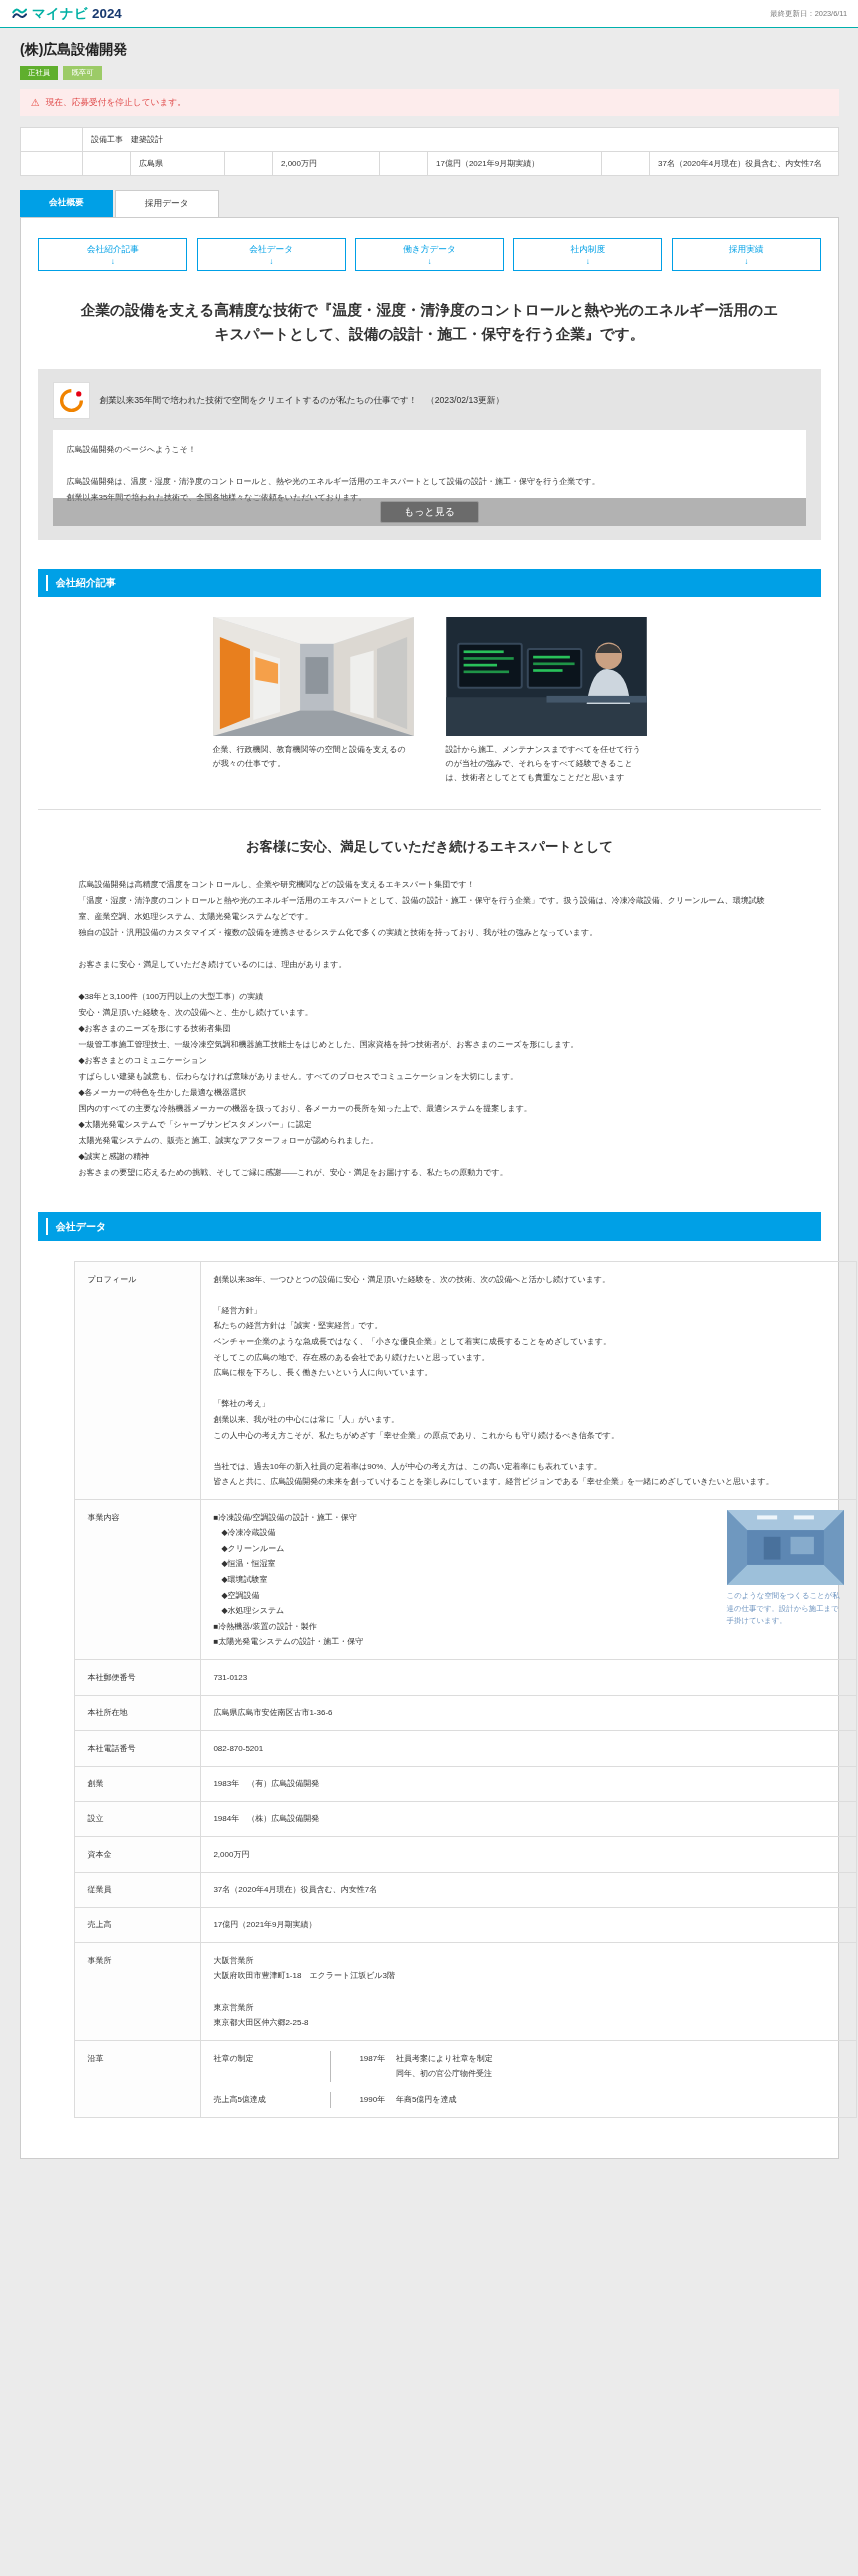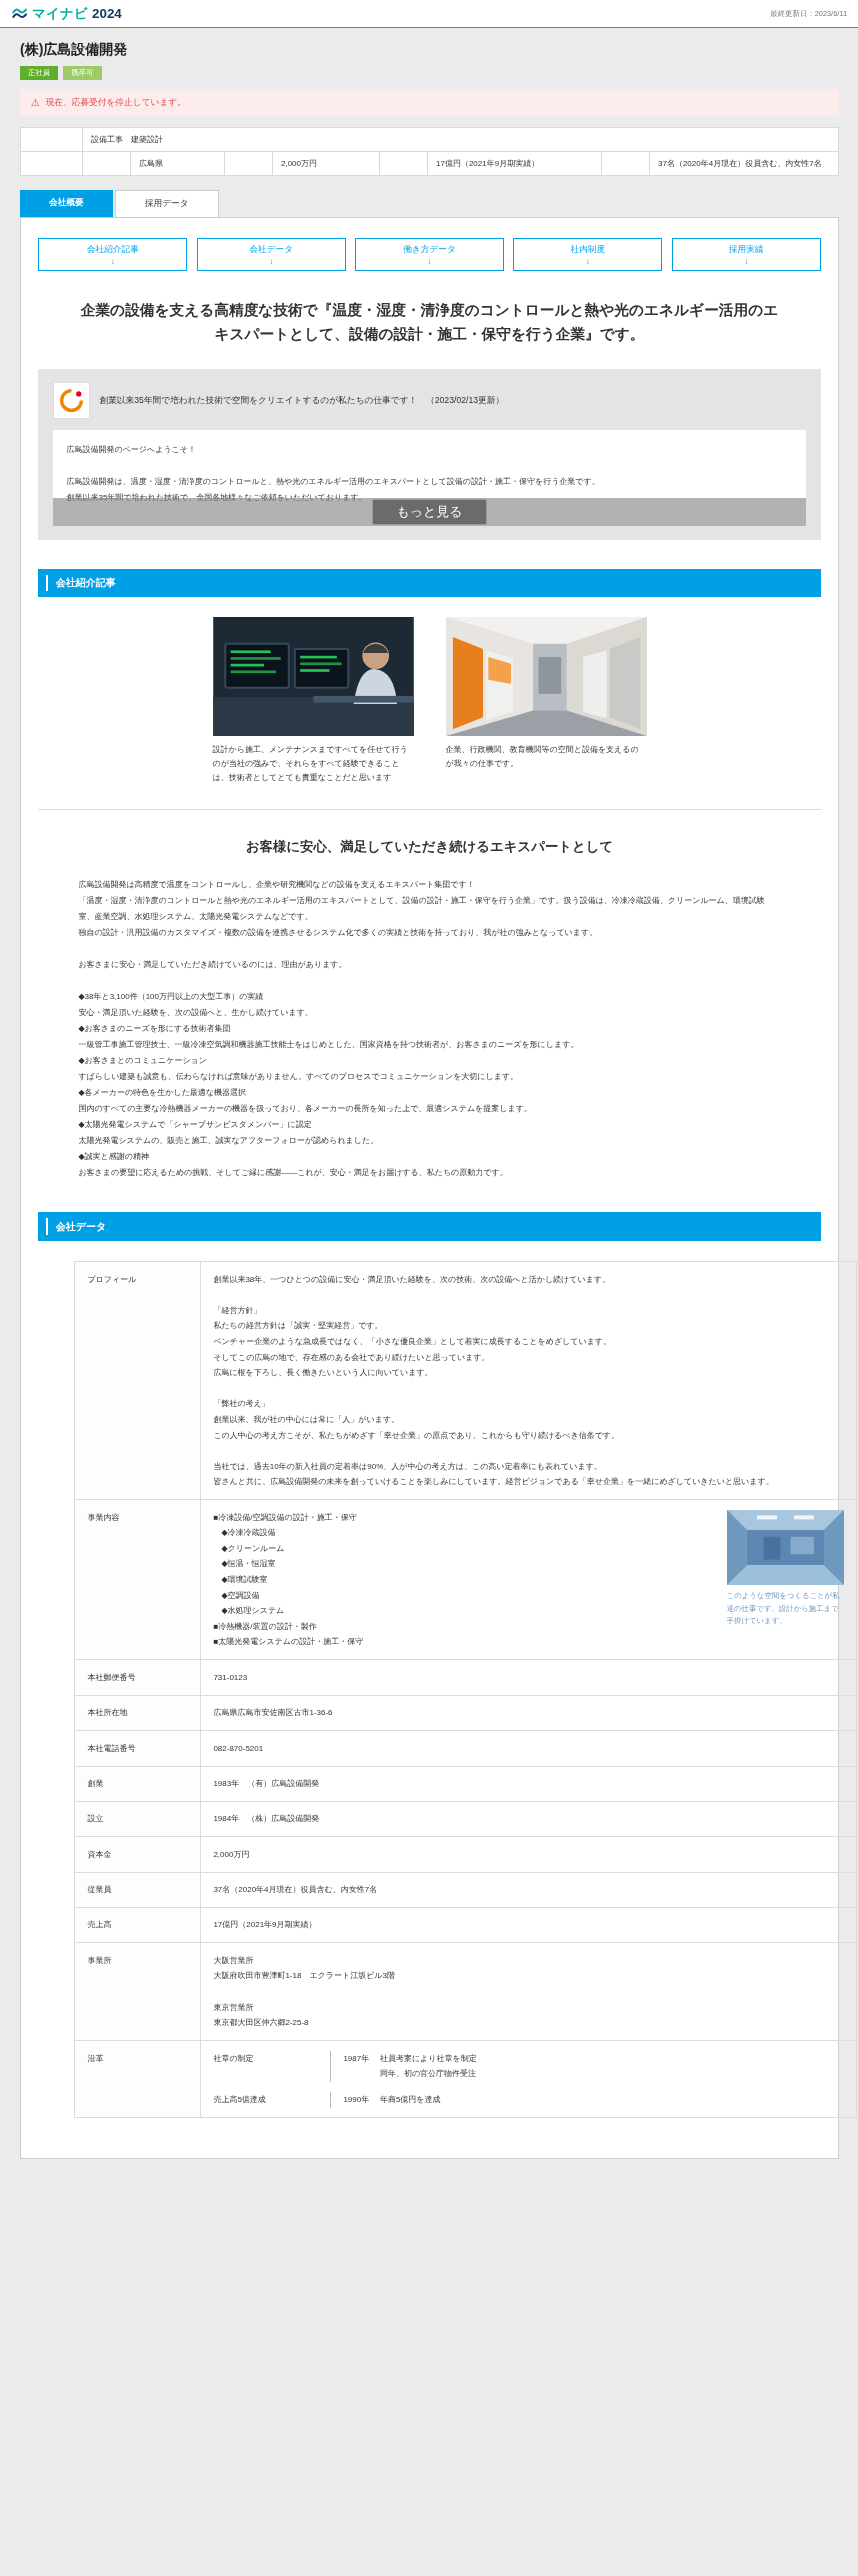--- a/index.html
+++ b/index.html
@@ -58,21 +58,21 @@
   .post-box { background:#e4e4e4; padding:13.4px 14.7px; margin:4px 0 29px; }
   .post-head { display:flex; align-items:center; gap:9.4px; margin-bottom:10.7px; }
   .avatar { width:37px; height:37px; background:#fff; border:0.7px solid #ddd; flex-shrink:0;
             display:flex; align-items:center; justify-content:center; }
   .post-title { font-size:8.7px; color:#333; }
   .post-card { background:#fff; padding:12px 13.4px 20px; position:relative;
                font-size:8px; line-height:2.0; max-height:124px; overflow:hidden; }
   .post-body { white-space:pre-line; }
   .post-more-band { position:absolute; left:0; right:0; bottom:0; height:28px;
                     background:rgba(130,130,130,.62); display:flex; align-items:center; justify-content:center; }
-  .more-btn { background:#6b6b6b; border:0.7px solid #9a9a9a; color:#fff; font-size:13px;
+  .more-btn { background:#6b6b6b; border:0.7px solid #9a9a9a; color:#fff; font-size:10px;
               padding:3.3px 23px; border-radius:2px; cursor:pointer; }
 
   .sec-header { background:#00a0e6; color:#fff; font-size:10px; font-weight:bold;
                 padding:7.4px 9.4px 7.4px 17.4px; position:relative; margin:23px 0 20px; }
   .sec-header::before { content:""; position:absolute; left:7.4px; top:6px; bottom:6px; width:2.7px; background:#fff; }
 
   .photos { display:flex; justify-content:center; gap:32px; margin:9.4px 27px 23px; }
   .photos figure { width:201px; }
   .photos svg { display:block; width:201px; height:119px; }
   .photos figcaption { font-size:8px; line-height:1.75; margin-top:6.7px; color:#333; }
@@ -89,21 +89,21 @@
 
   .biz-flex { display:flex; justify-content:space-between; gap:16px; }
   .biz-list { white-space:pre-line; }
   .biz-side { width:117px; flex-shrink:0; }
   .biz-side svg { display:block; width:117px; height:75px; }
   .biz-caption { color:#6f95c0; font-size:7.4px; line-height:1.7; margin-top:5.3px; }
 
   .hist-item { display:flex; margin-bottom:10.7px; }
   .hist-item:last-child { margin-bottom:0; }
   .hist-title { width:117px; flex-shrink:0; }
-  .hist-right { border-left:0.7px solid #bbb; padding-left:12px; display:flex; gap:10.7px; }
+  .hist-right { border-left:0.7px solid #bbb; padding-left:28px; display:flex; gap:10.7px; }
   .hist-year { flex-shrink:0; }
   .hist-desc { white-space:pre-line; }
 </style>
 </head>
 <body>
 
 <div class="page">
 
   <div class="topbar">
     <div class="topbar-inner">
@@ -208,54 +208,54 @@
         </div>
       </div>
 
       <div class="sec-header">
         <span>会社紹介記事</span>
       </div>
 
       <div class="photos">
         <figure>
           <svg viewBox="0 0 300 178">
+            <rect width="300" height="178" fill="#cfd3d6"></rect>
+            <polygon points="0,0 130,40 130,140 0,178" fill="#e8e5e0"></polygon>
+            <polygon points="300,0 180,40 180,140 300,178" fill="#dcd8d2"></polygon>
+            <rect x="130" y="40" width="50" height="100" fill="#b9bec4"></rect>
+            <polygon points="0,178 130,140 180,140 300,178" fill="#9aa0a6"></polygon>
+            <polygon points="0,0 130,40 180,40 300,0" fill="#f2f1ef"></polygon>
+            <polygon points="10,30 55,48 55,150 10,168" fill="#e87f1e"></polygon>
+            <polygon points="60,50 100,62 100,142 60,154" fill="#f0f0ee"></polygon>
+            <polygon points="63,60 97,70 97,100 63,94" fill="#f5a04a"></polygon>
+            <polygon points="290,30 245,48 245,150 290,168" fill="#c9c9c7"></polygon>
+            <polygon points="240,50 205,60 205,142 240,152" fill="#efefed"></polygon>
+            <rect x="138" y="60" width="34" height="55" fill="#8e959c"></rect>
+          </svg>
+          <figcaption>企業、行政機関、教育機関等の空間と設備を支えるのが我々の仕事です。</figcaption>
+        </figure>
+        <figure>
+          <svg viewBox="0 0 300 178">
             <rect width="300" height="178" fill="#1d2a36"></rect>
             <rect x="0" y="120" width="300" height="58" fill="#2c3a47"></rect>
             <rect x="18" y="40" width="95" height="66" rx="3" fill="#0b141c" stroke="#37485a" stroke-width="3"></rect>
             <rect x="26" y="50" width="60" height="4" fill="#29c15a"></rect>
             <rect x="26" y="60" width="75" height="4" fill="#1f9447"></rect>
             <rect x="26" y="70" width="50" height="4" fill="#29c15a"></rect>
             <rect x="26" y="80" width="68" height="4" fill="#1f9447"></rect>
             <rect x="122" y="48" width="80" height="58" rx="3" fill="#0b141c" stroke="#37485a" stroke-width="3"></rect>
             <rect x="130" y="58" width="55" height="4" fill="#29c15a"></rect>
             <rect x="130" y="68" width="62" height="4" fill="#1f9447"></rect>
             <rect x="130" y="78" width="44" height="4" fill="#29c15a"></rect>
             <circle cx="243" cy="58" r="20" fill="#caa183"></circle>
             <path d="M243 40 a20 20 0 0 1 19 14 l-38 0 a20 20 0 0 1 19 -14z" fill="#3a3a3a"></path>
             <path d="M210 130 q8 -55 33 -52 q28 3 32 52z" fill="#cdd6de"></path>
             <rect x="150" y="118" width="150" height="10" fill="#44576a"></rect>
           </svg>
           <figcaption>設計から施工、メンテナンスまですべてを任せて行うのが当社の強みで、それらをすべて経験できることは、技術者としてとても貴重なことだと思います</figcaption>
-        </figure>
-        <figure>
-          <svg viewBox="0 0 300 178">
-            <rect width="300" height="178" fill="#cfd3d6"></rect>
-            <polygon points="0,0 130,40 130,140 0,178" fill="#e8e5e0"></polygon>
-            <polygon points="300,0 180,40 180,140 300,178" fill="#dcd8d2"></polygon>
-            <rect x="130" y="40" width="50" height="100" fill="#b9bec4"></rect>
-            <polygon points="0,178 130,140 180,140 300,178" fill="#9aa0a6"></polygon>
-            <polygon points="0,0 130,40 180,40 300,0" fill="#f2f1ef"></polygon>
-            <polygon points="10,30 55,48 55,150 10,168" fill="#e87f1e"></polygon>
-            <polygon points="60,50 100,62 100,142 60,154" fill="#f0f0ee"></polygon>
-            <polygon points="63,60 97,70 97,100 63,94" fill="#f5a04a"></polygon>
-            <polygon points="290,30 245,48 245,150 290,168" fill="#c9c9c7"></polygon>
-            <polygon points="240,50 205,60 205,142 240,152" fill="#efefed"></polygon>
-            <rect x="138" y="60" width="34" height="55" fill="#8e959c"></rect>
-          </svg>
-          <figcaption>企業、行政機関、教育機関等の空間と設備を支えるのが我々の仕事です。</figcaption>
         </figure>
       </div>
 
       <div class="divider"></div>
 
       <h3 class="article-title">お客様に安心、満足していただき続けるエキスパートとして</h3>
       <div class="article-body">広島設備開発は高精度で温度をコントロールし、企業や研究機関などの設備を支えるエキスパート集団です！
 「温度・湿度・清浄度のコントロールと熱や光のエネルギー活用のエキスパートとして、設備の設計・施工・保守を行う企業」です。扱う設備は、冷凍冷蔵設備、クリーンルーム、環境試験室、産業空調、水処理システム、太陽光発電システムなどです。
 独自の設計・汎用設備のカスタマイズ・複数の設備を連携させるシステム化で多くの実績と技術を持っており、我が社の強みとなっています。
 

